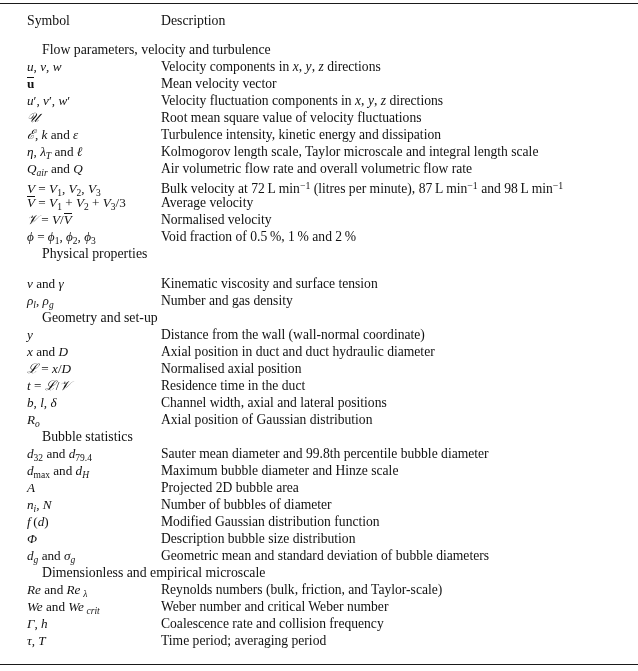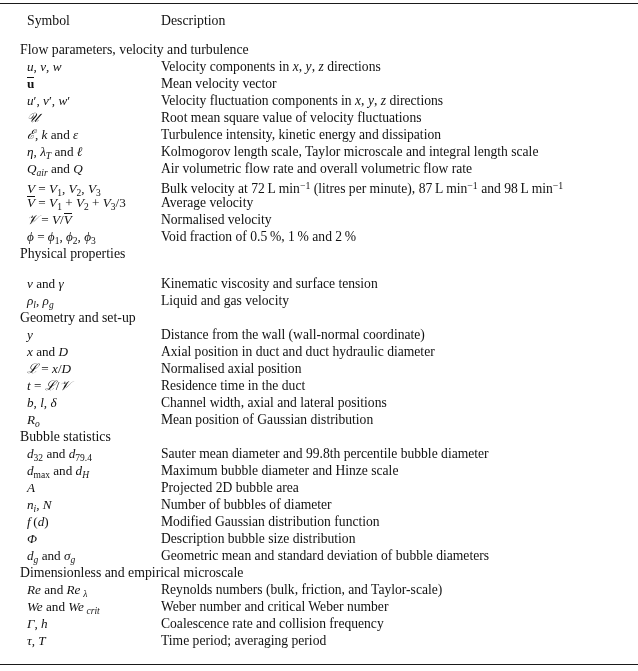--- a/index.html
+++ b/index.html
@@ -65,21 +65,21 @@
   
   .head-text {
     font-size: 13.8px;
     font-style: normal;
   }
 
   
   .section-label {
     font-size: 13.8px;
     font-style: normal;
-    padding-left: 20px;
+    padding-left: 42px;
   }
 
   
   .mi { font-style: italic; }
   .mup { font-style: normal; }
   .mbf { font-weight: bold; font-style: normal; }
   .cal {
     font-family: "DejaVu Serif", "Liberation Serif", serif;
     font-style: italic;
   }
@@ -185,21 +185,21 @@
       <div class="section-label">Physical properties</div>
     </div>
 
     <div class="row section-gap">
       <div class="col-symbol"><span class="sym-text"><span class="mi">ν</span> <span class="mup">and</span> <span class="mi">γ</span></span></div>
       <div class="col-desc"><span class="desc-text">Kinematic viscosity and surface tension</span></div>
     </div>
 
     <div class="row">
       <div class="col-symbol"><span class="sym-text"><span class="mi">ρ</span><span class="sub">l</span>, <span class="mi">ρ</span><span class="sub">g</span></span></div>
-      <div class="col-desc"><span class="desc-text">Liquid and gas velocity</span></div>
+      <div class="col-desc"><span class="desc-text">Number and gas density</span></div>
     </div>
 
     <div class="row">
       <div class="section-label">Geometry and set-up</div>
     </div>
 
     <div class="row">
       <div class="col-symbol"><span class="sym-text mi">y</span></div>
       <div class="col-desc"><span class="desc-text">Distance from the wall (wall-normal coordinate)</span></div>
     </div>
@@ -219,21 +219,21 @@
       <div class="col-desc"><span class="desc-text">Residence time in the duct</span></div>
     </div>
 
     <div class="row">
       <div class="col-symbol"><span class="sym-text"><span class="mi">b</span>, <span class="mi">l</span>, <span class="mi">δ</span></span></div>
       <div class="col-desc"><span class="desc-text">Channel width, axial and lateral positions</span></div>
     </div>
 
     <div class="row">
       <div class="col-symbol"><span class="sym-text"><span class="mi">R</span><span class="sub">o</span></span></div>
-      <div class="col-desc"><span class="desc-text">Mean position of Gaussian distribution</span></div>
+      <div class="col-desc"><span class="desc-text">Axial position of Gaussian distribution</span></div>
     </div>
 
     <div class="row">
       <div class="section-label">Bubble statistics</div>
     </div>
 
     <div class="row">
       <div class="col-symbol"><span class="sym-text"><span class="mi">d</span><span class="sub-up">32</span> <span class="mup">and</span> <span class="mi">d</span><span class="sub-up">79.4</span></span></div>
       <div class="col-desc"><span class="desc-text">Sauter mean diameter and 99.8th percentile bubble diameter</span></div>
     </div>

